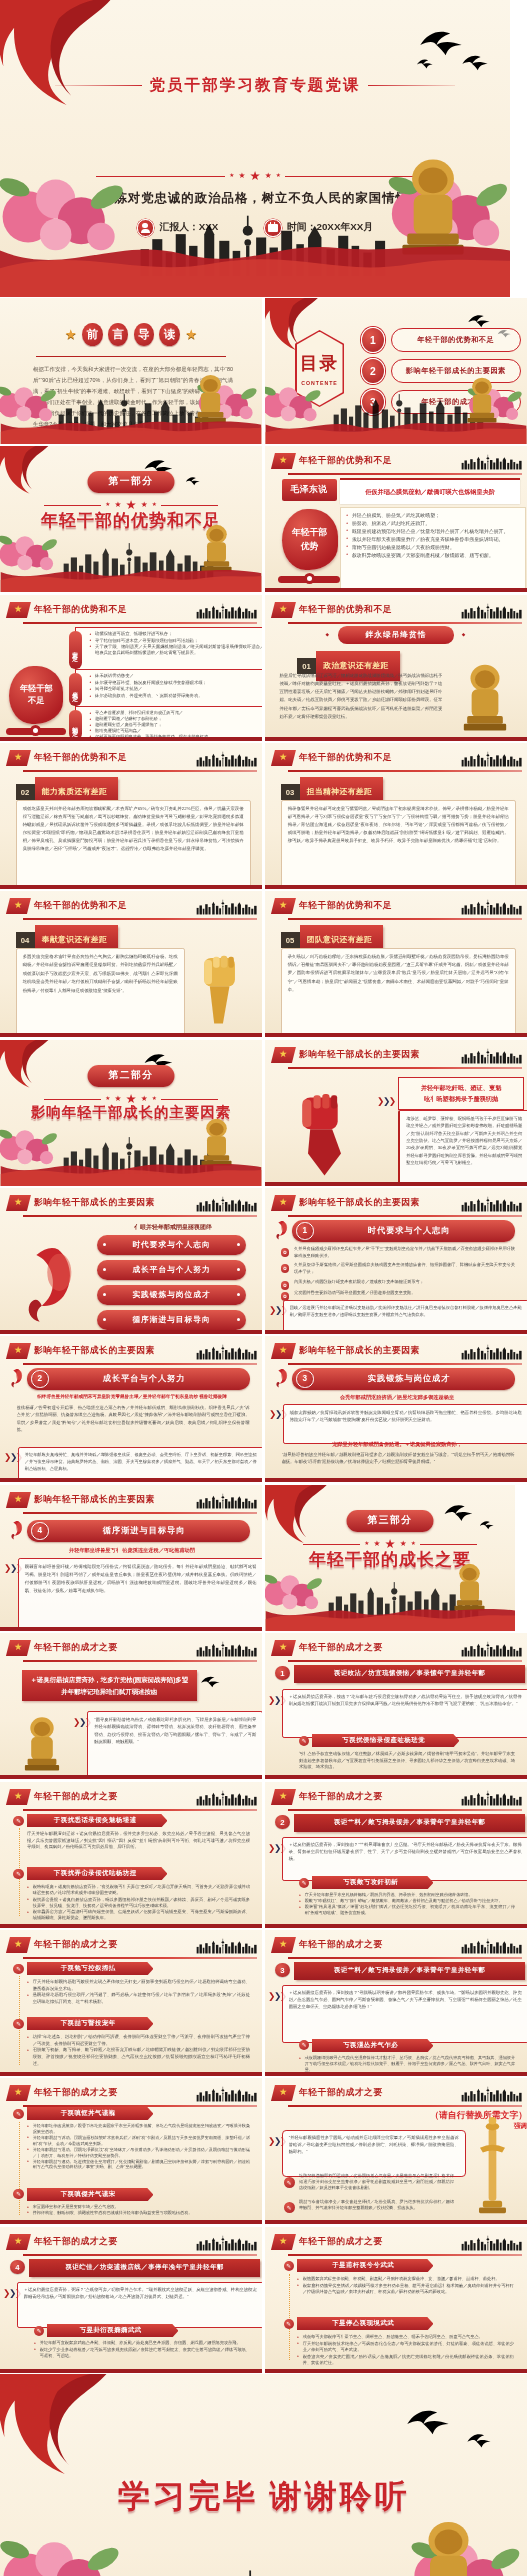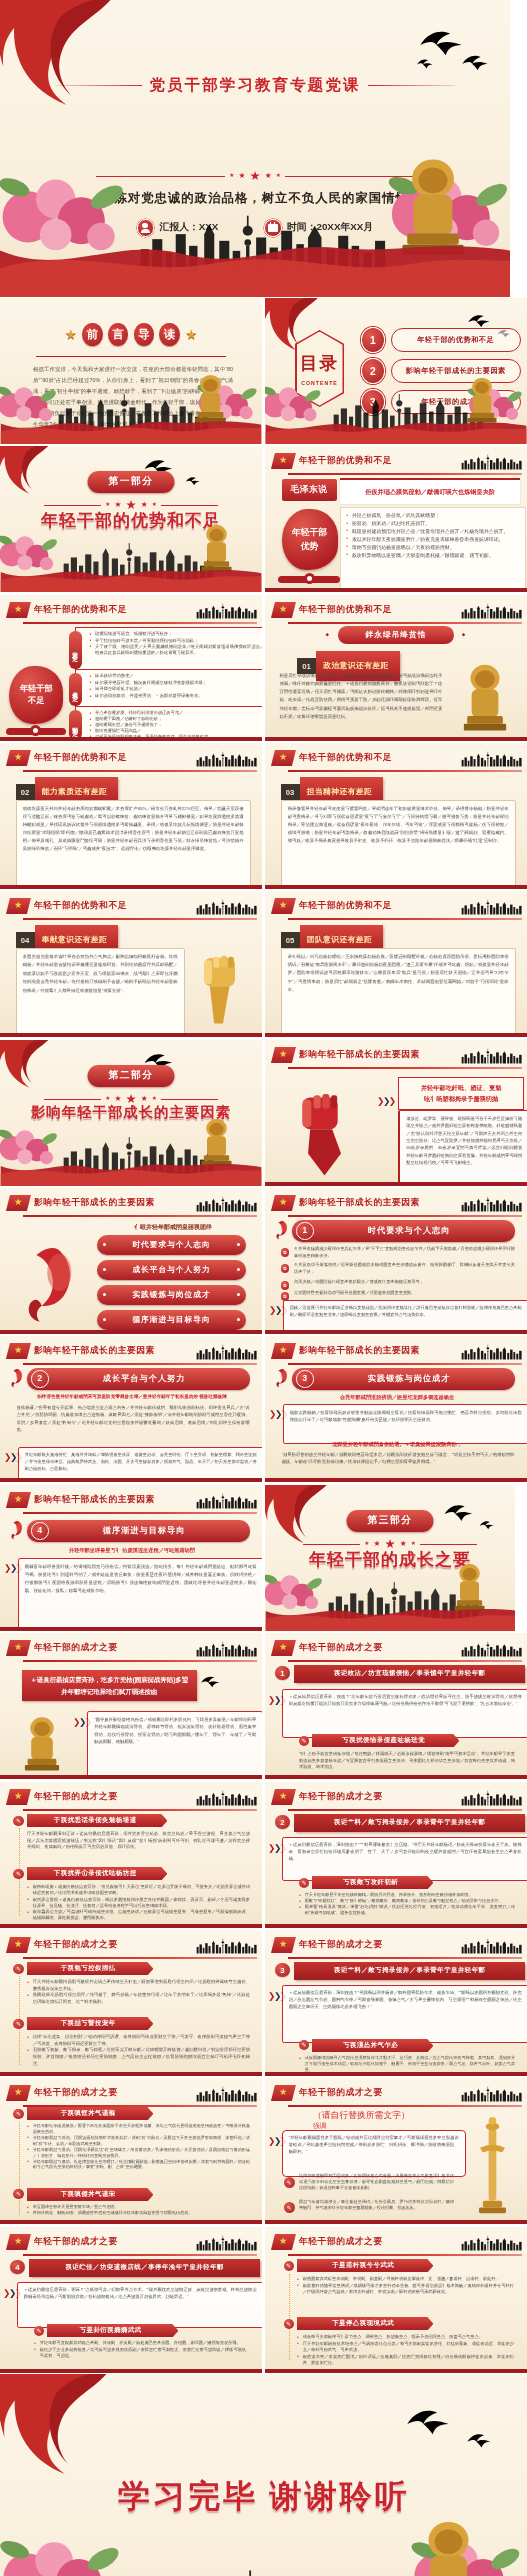--- a/index.html
+++ b/index.html
@@ -85,21 +85,21 @@
   .vbox{position:absolute;border:0.8px solid #c9252b;background:#fffdf6;padding:3.1px 4.1px 3.1px 13.4px;}
   .vtab{position:absolute;left:-6.7px;top:3.1px;bottom:3.1px;width:12.4px;border-radius:6.2px;background:linear-gradient(180deg,#e0584c,#a91f24);color:#fff;font-size:5.7px;font-weight:bold;writing-mode:vertical-rl;letter-spacing:1.5px;display:flex;align-items:center;justify-content:center;}
   .shortpill{position:absolute;left:50%;transform:translateX(-50%);top:31px;width:116px;height:17.5px;border-radius:8.8px;background:linear-gradient(180deg,#e0584c,#b01e23);color:#fff;font-weight:bold;font-size:7.7px;display:flex;align-items:center;justify-content:center;letter-spacing:1px;}
   .shortpill::before,.shortpill::after{content:"◆";position:absolute;color:#b01e23;font-size:4.6px;top:5.7px;}
   .shortpill::before{left:-12.4px;} .shortpill::after{right:-12.4px;}
   .fbox{position:absolute;border:0.8px solid #c9252b;background:rgba(255,252,244,.7);color:#c9252b;font-weight:bold;font-size:6.4px;line-height:1.7;display:flex;align-items:center;justify-content:center;text-align:center;padding:2.1px 4.1px;}
   .pill{position:absolute;width:149px;height:19.6px;border-radius:10.3px;background:linear-gradient(180deg,#e0584c,#a91f24);color:#fff;font-weight:bold;font-size:7.7px;letter-spacing:1px;display:flex;align-items:center;justify-content:center;box-shadow:0 1px 1.5px rgba(120,20,20,.35);}
   .pill::before,.pill::after{content:"";position:absolute;width:3.1px;height:3.1px;border-radius:50%;background:#fff;top:8.2px;}
   .pill::before{left:6.2px;} .pill::after{right:6.2px;}
   .fbic{position:absolute;width:8.8px;height:8.8px;border-radius:50%;background:radial-gradient(circle at 35% 30%,#e0584c,#a91f24);color:#fff;font-size:4.6px;display:flex;align-items:center;justify-content:center;}
-  .notetext{position:absolute;left:0;right:0;text-align:left;color:#d8282d;font-weight:normal;margin-left:48px;}
+  .notetext{position:absolute;left:0;right:0;text-align:right;color:#d8282d;font-weight:bold;margin-left:48px;}
   .icpara-ic{position:absolute;width:11.3px;height:11.3px;border-radius:50%;background:radial-gradient(circle at 35% 30%,#e0584c,#a91f24);color:#fff;font-size:5.7px;display:flex;align-items:center;justify-content:center;}
   .redbox2{position:absolute;background:linear-gradient(180deg,#d8453c,#a91f24);color:#fff;font-weight:bold;font-size:6.4px;line-height:1.8;padding:4.1px 6.2px;text-align:center;box-shadow:1px 1.5px 2.1px rgba(120,20,20,.35);}
   
   .closetitle{position:absolute;left:0;right:0;top:101px;text-align:center;font-family:"Liberation Serif","DejaVu Serif",serif;font-size:32px;font-weight:900;color:#c9252b;letter-spacing:3.1px;text-shadow:0 0 4.1px #fff,0 2.1px 1.5px rgba(140,15,15,.45);}
   .closesub{position:absolute;left:0;right:0;top:150px;text-align:center;font-family:"Liberation Serif","DejaVu Serif",serif;font-size:18.5px;font-weight:900;color:#c9252b;letter-spacing:4.1px;text-shadow:0 0 3.1px #fff;}
 </style>
 </head>
 <body>
 
 <svg width="0" height="0" style="position:absolute" aria-hidden="true">

